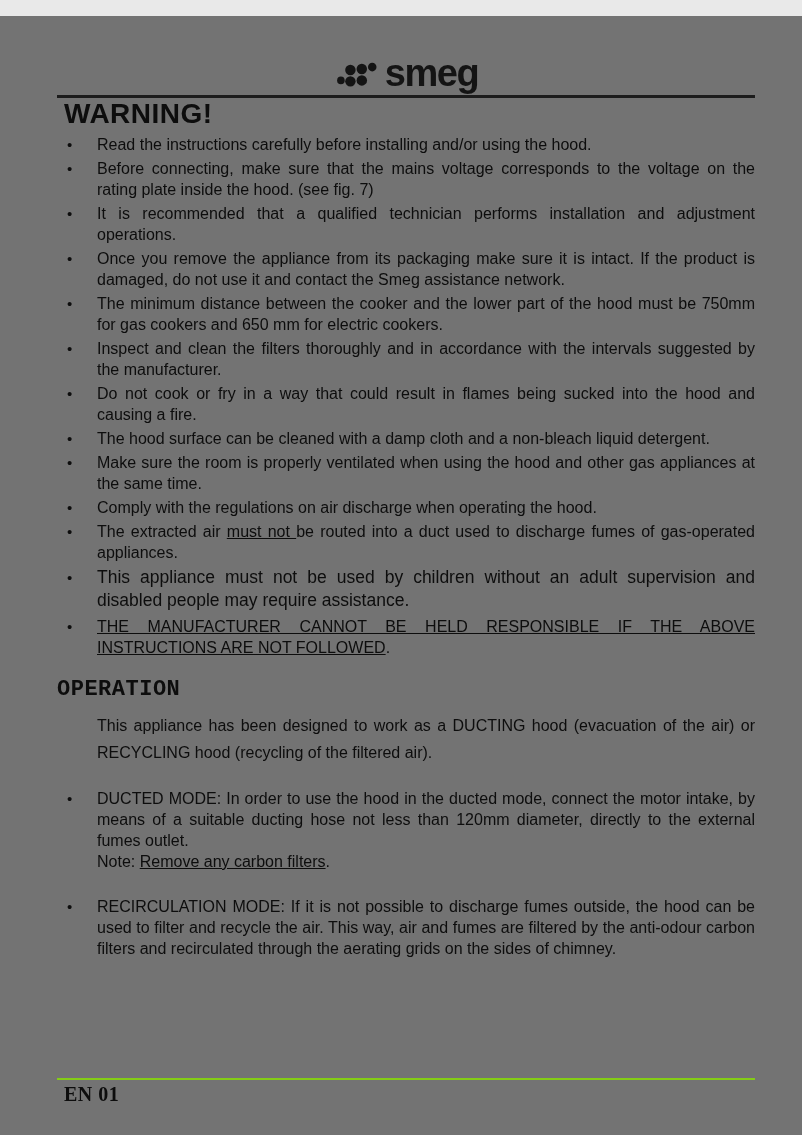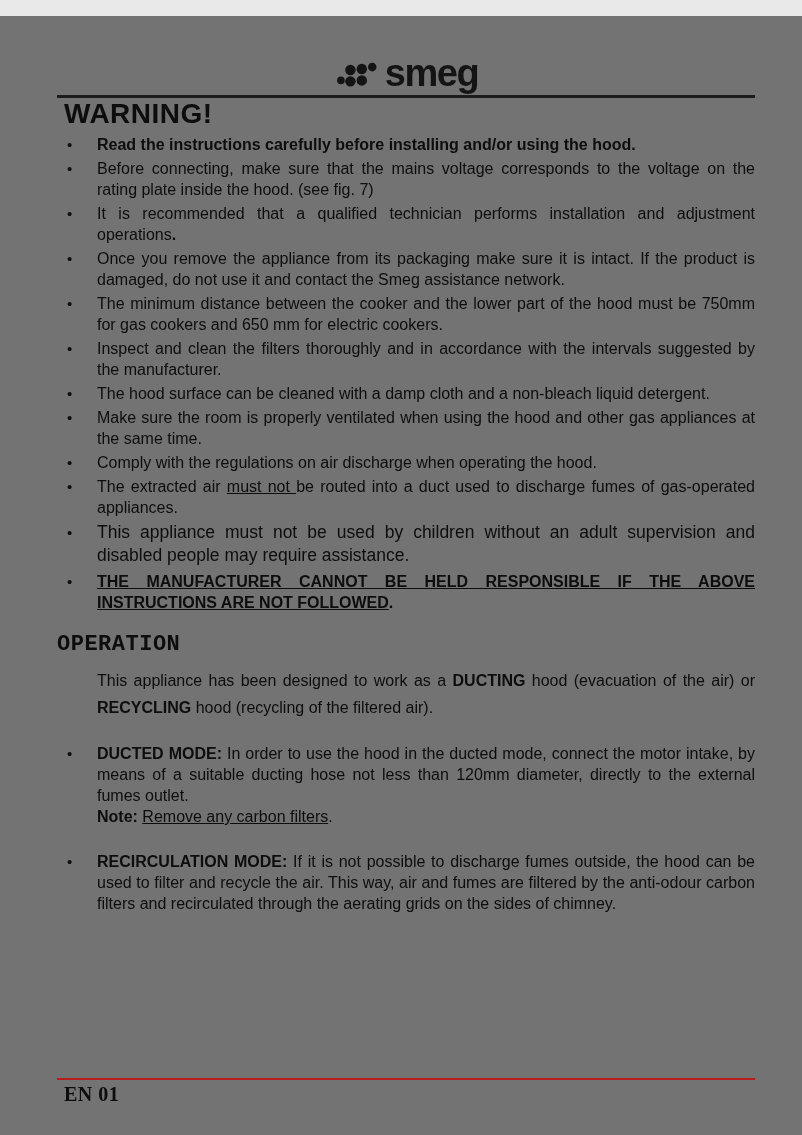--- a/index.html
+++ b/index.html
@@ -37,30 +37,30 @@
   ul.bullets{list-style:none;margin:0;padding:0;}
   ul.bullets>li{
     position:relative;padding-left:40px;margin-bottom:3px;
     font-size:16px;line-height:21px;text-align:justify;
   }
   ul.bullets>li::before{
     content:"\2022";position:absolute;left:10px;top:0;
     font-size:15px;
   }
   ul.bullets>li.larger{font-size:17.5px;line-height:23px;margin-top:3px;margin-bottom:4px;}
-  .b{font-weight:bold;}
+  .b{font-weight:normal;}
   .u{text-decoration:underline;}
   .intro{
     margin:0 0 0 40px;font-size:16px;line-height:27px;text-align:justify;
   }
   .gap-lg{height:22px;}
   
   .footer{
     position:absolute;left:57px;width:698px;top:1062px;
-    border-top:2px solid #b91c1c;
+    border-top:2px solid #84cc16;
   }
   .footer-label{
     font-family:"Liberation Serif", serif;font-weight:bold;
     font-size:20px;line-height:24px;margin:2px 0 0 7px;
     letter-spacing:0.5px;
   }
   .bottom-bar{
     position:absolute;left:0;bottom:0;width:100%;height:5px;
     background:#171a20;
   }
@@ -104,20 +104,23 @@
         <li>
           <div><span>Once you remove the appliance from its packaging make sure it is intact. If the product is damaged, do not use it and contact the Smeg assistance network.</span></div>
         </li>
         <li>
           <div><span>The minimum distance between the cooker and the lower part of the hood must be 750mm for gas cookers and 650 mm for electric cookers.</span></div>
         </li>
         <li>
           <div><span>Inspect and clean the filters thoroughly and in accordance with the intervals suggested by the manufacturer.</span></div>
         </li>
         <li>
+          <div><span>Do not cook or fry in a way that could result in flames being sucked into the hood and causing a fire.</span></div>
+        </li>
+        <li>
           <div><span>The hood surface can be cleaned with a damp cloth and a non-bleach liquid detergent.</span></div>
         </li>
         <li>
           <div><span>Make sure the room is properly ventilated when using the hood and other gas appliances at the same time.</span></div>
         </li>
         <li>
           <div><span>Comply with the regulations on air discharge when operating the hood.</span></div>
         </li>
         <li>
           <div><span>The extracted air </span><span class="u">must not </span><span>be routed into a duct used to discharge fumes of gas-operated appliances.</span></div>

